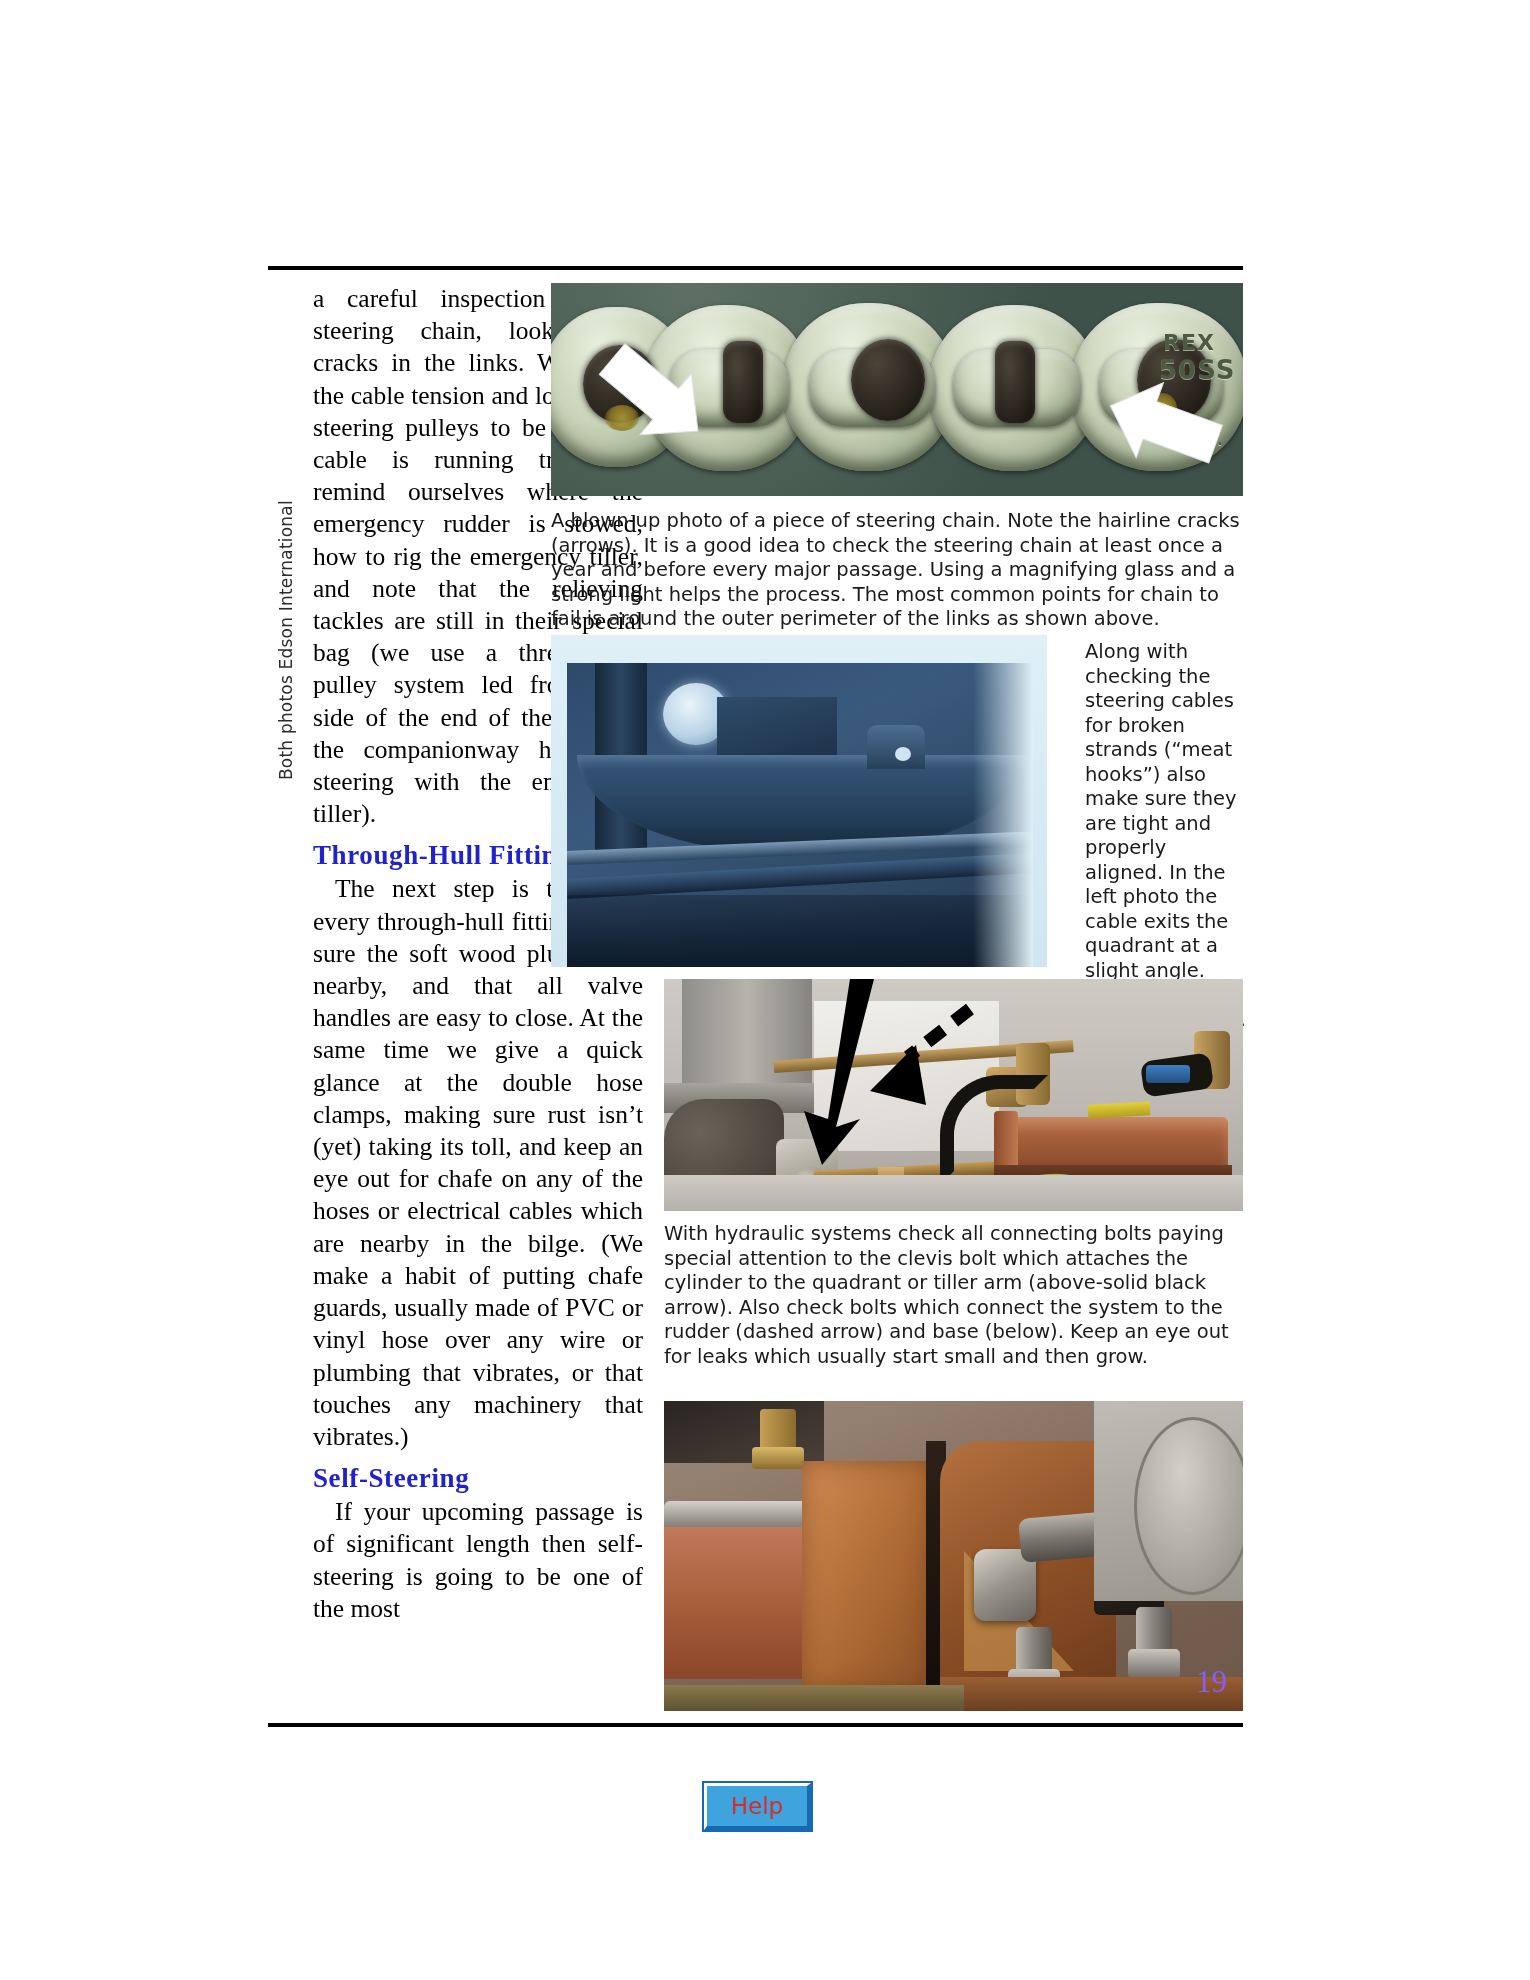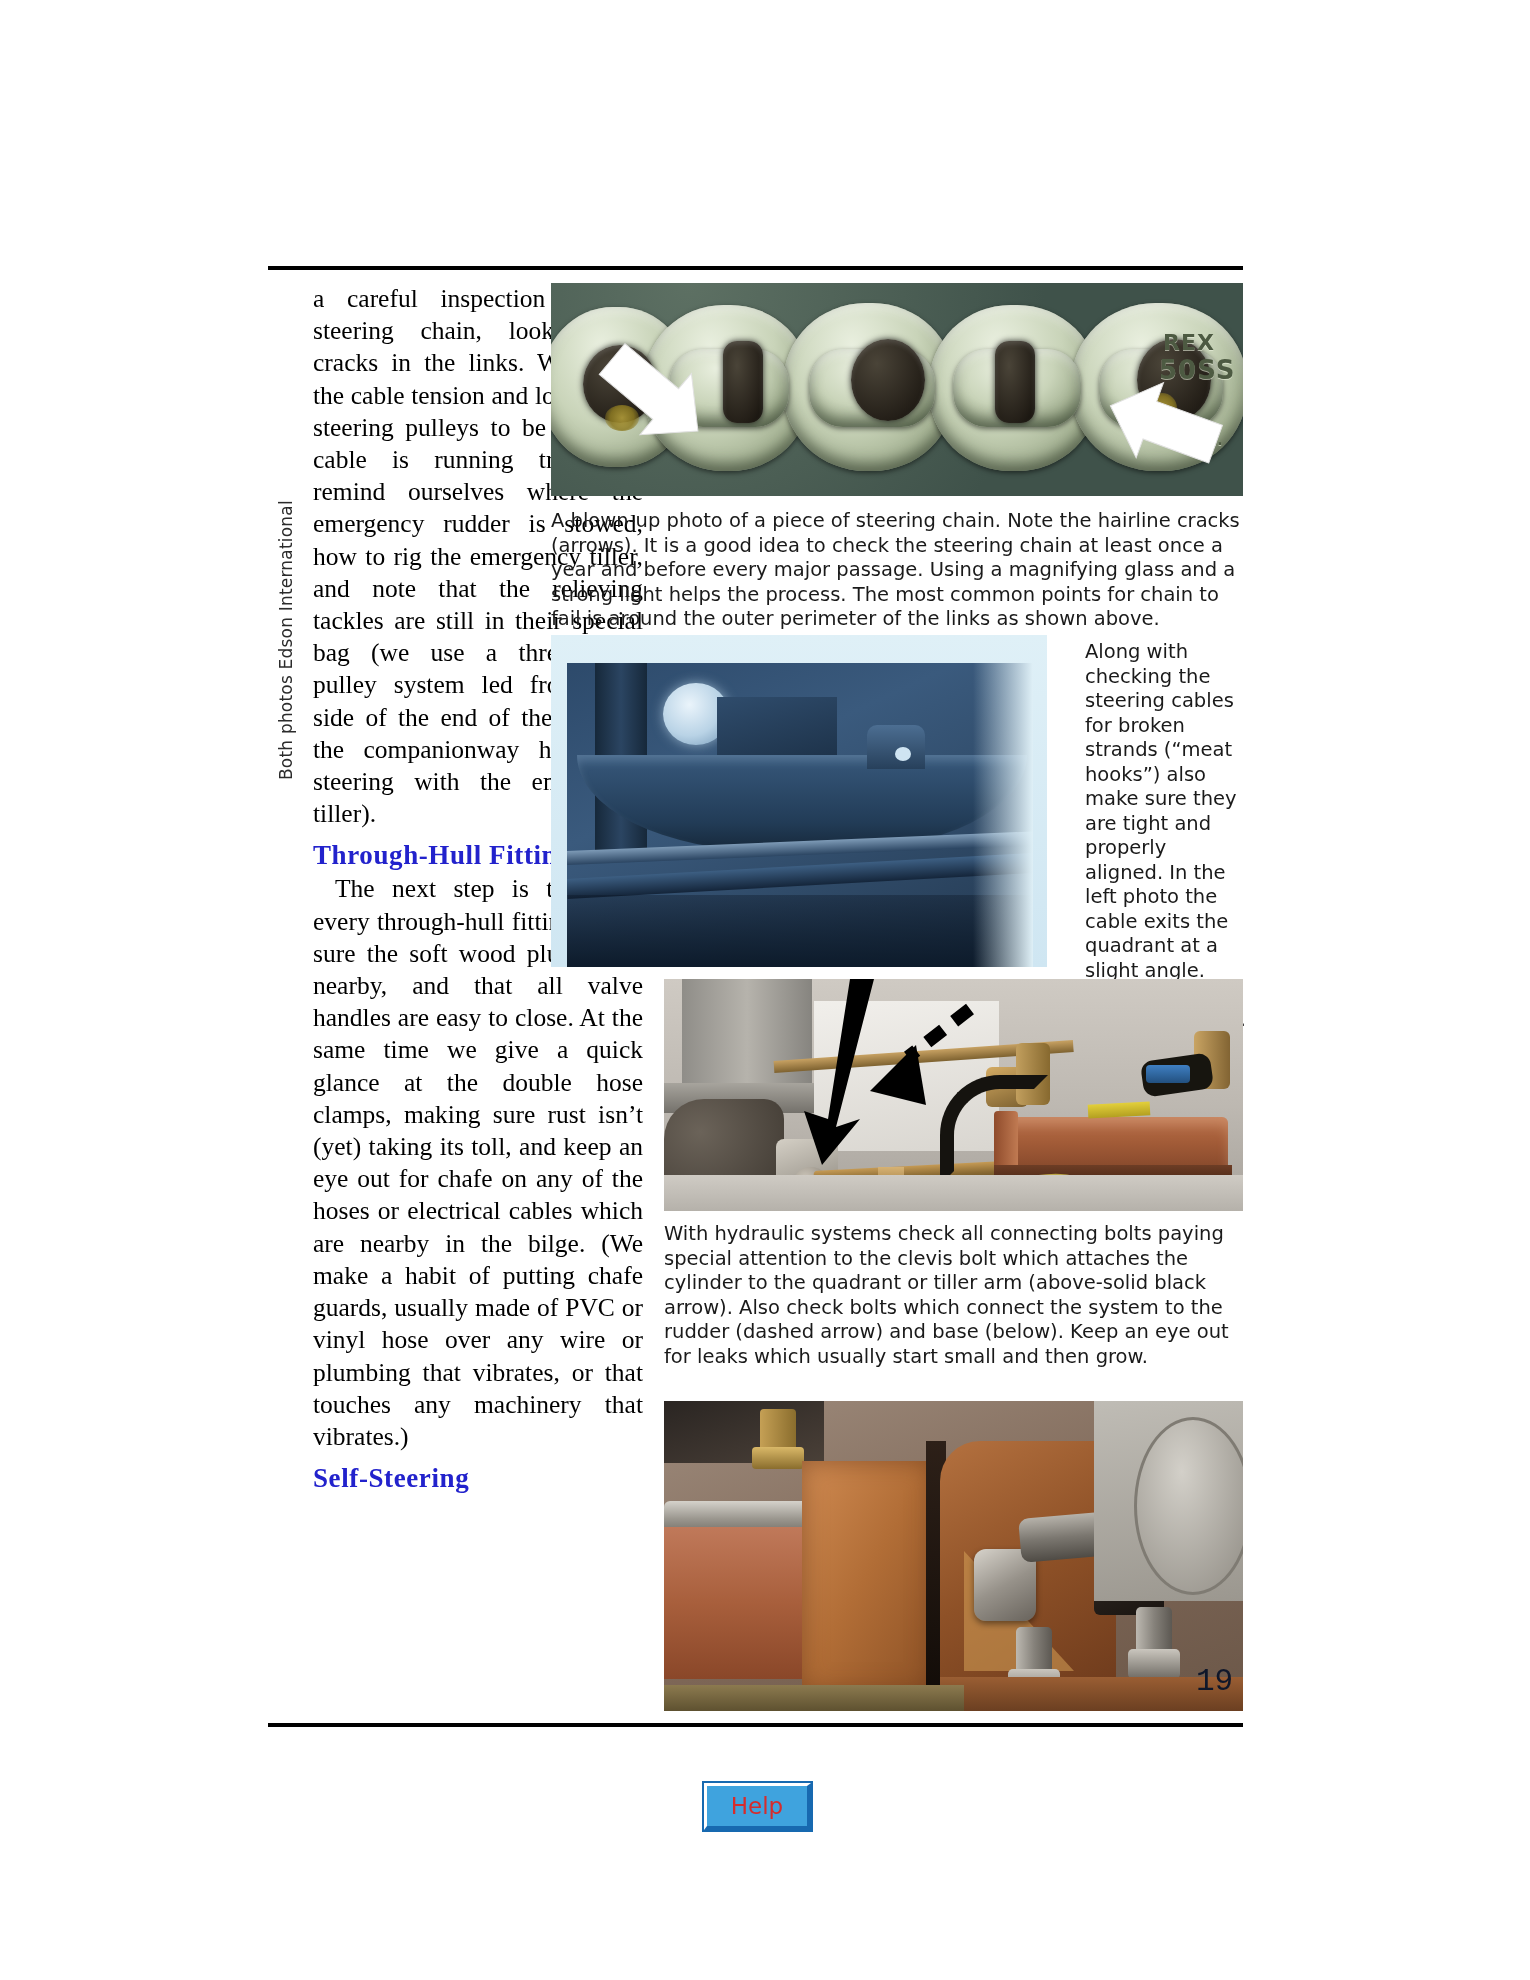--- a/index.html
+++ b/index.html
@@ -213,23 +213,23 @@
     position: absolute; inset: 0;
     background: linear-gradient(160deg, #9e8b7c 0%, #7d6656 55%, #6b5748 100%);
   }
   .base-part { position: absolute; }
 
   
   .page-number {
     position: absolute;
     left: 1196px;
     top: 1664px;
-    font-family: Liberation Mono, monospace;
+    font-family: Liberation Serif, serif;
     font-size: 31px;
-    color: #0f172a;
+    color: #8b5cf6;
   }
 
   
   .help-wrap {
     position: absolute;
     left: 680px;
     top: 1783px;
     width: 107px;
     height: 47px;
     margin-left: 24px;
@@ -265,20 +265,21 @@
 
   <div class="credit">Both photos Edson International</div>
 
   <div class="col-left">
     <p class="lead">a careful inspection of the steering chain, looking for cracks in the links. We check the cable tension and look at the steering pulleys to be sure the cable is running true. We remind ourselves where the emergency rudder is stowed, how to rig the emergency tiller, and note that the relieving tackles are still in their special bag (we use a three-to-one pulley system led from each side of the end of the tiller to the companionway hatch for steering with the emergency tiller).</p>
 
     <h2 class="heading">Through-Hull Fittings</h2>
     <p class="body">The next step is to check every through-hull fitting, make sure the soft wood plugs hang nearby, and that all valve handles are easy to close. At the same time we give a quick glance at the double hose clamps, making sure rust isn’t (yet) taking its toll, and keep an eye out for chafe on any of the hoses or electrical cables which are nearby in the bilge. (We make a habit of putting chafe guards, usually made of PVC or vinyl hose over any wire or plumbing that vibrates, or that touches any machinery that vibrates.)</p>
 
     <h2 class="heading">Self-Steering</h2>
+    <p class="body">If your upcoming passage is of significant length then self-steering is going to be one of the most</p>
   </div>
 
   <div class="photo-chain">
     <div class="chain-bg"></div>
 
     <div class="link" style="left:-10px;  top:24px;  width:150px; height:160px;"></div>
     <div class="link" style="left:92px;   top:22px;  width:168px; height:166px;"></div>
     <div class="link" style="left:232px;  top:20px;  width:172px; height:168px;"></div>
     <div class="link" style="left:378px;  top:22px;  width:170px; height:166px;"></div>
     <div class="link" style="left:520px;  top:20px;  width:176px; height:168px;"></div>

